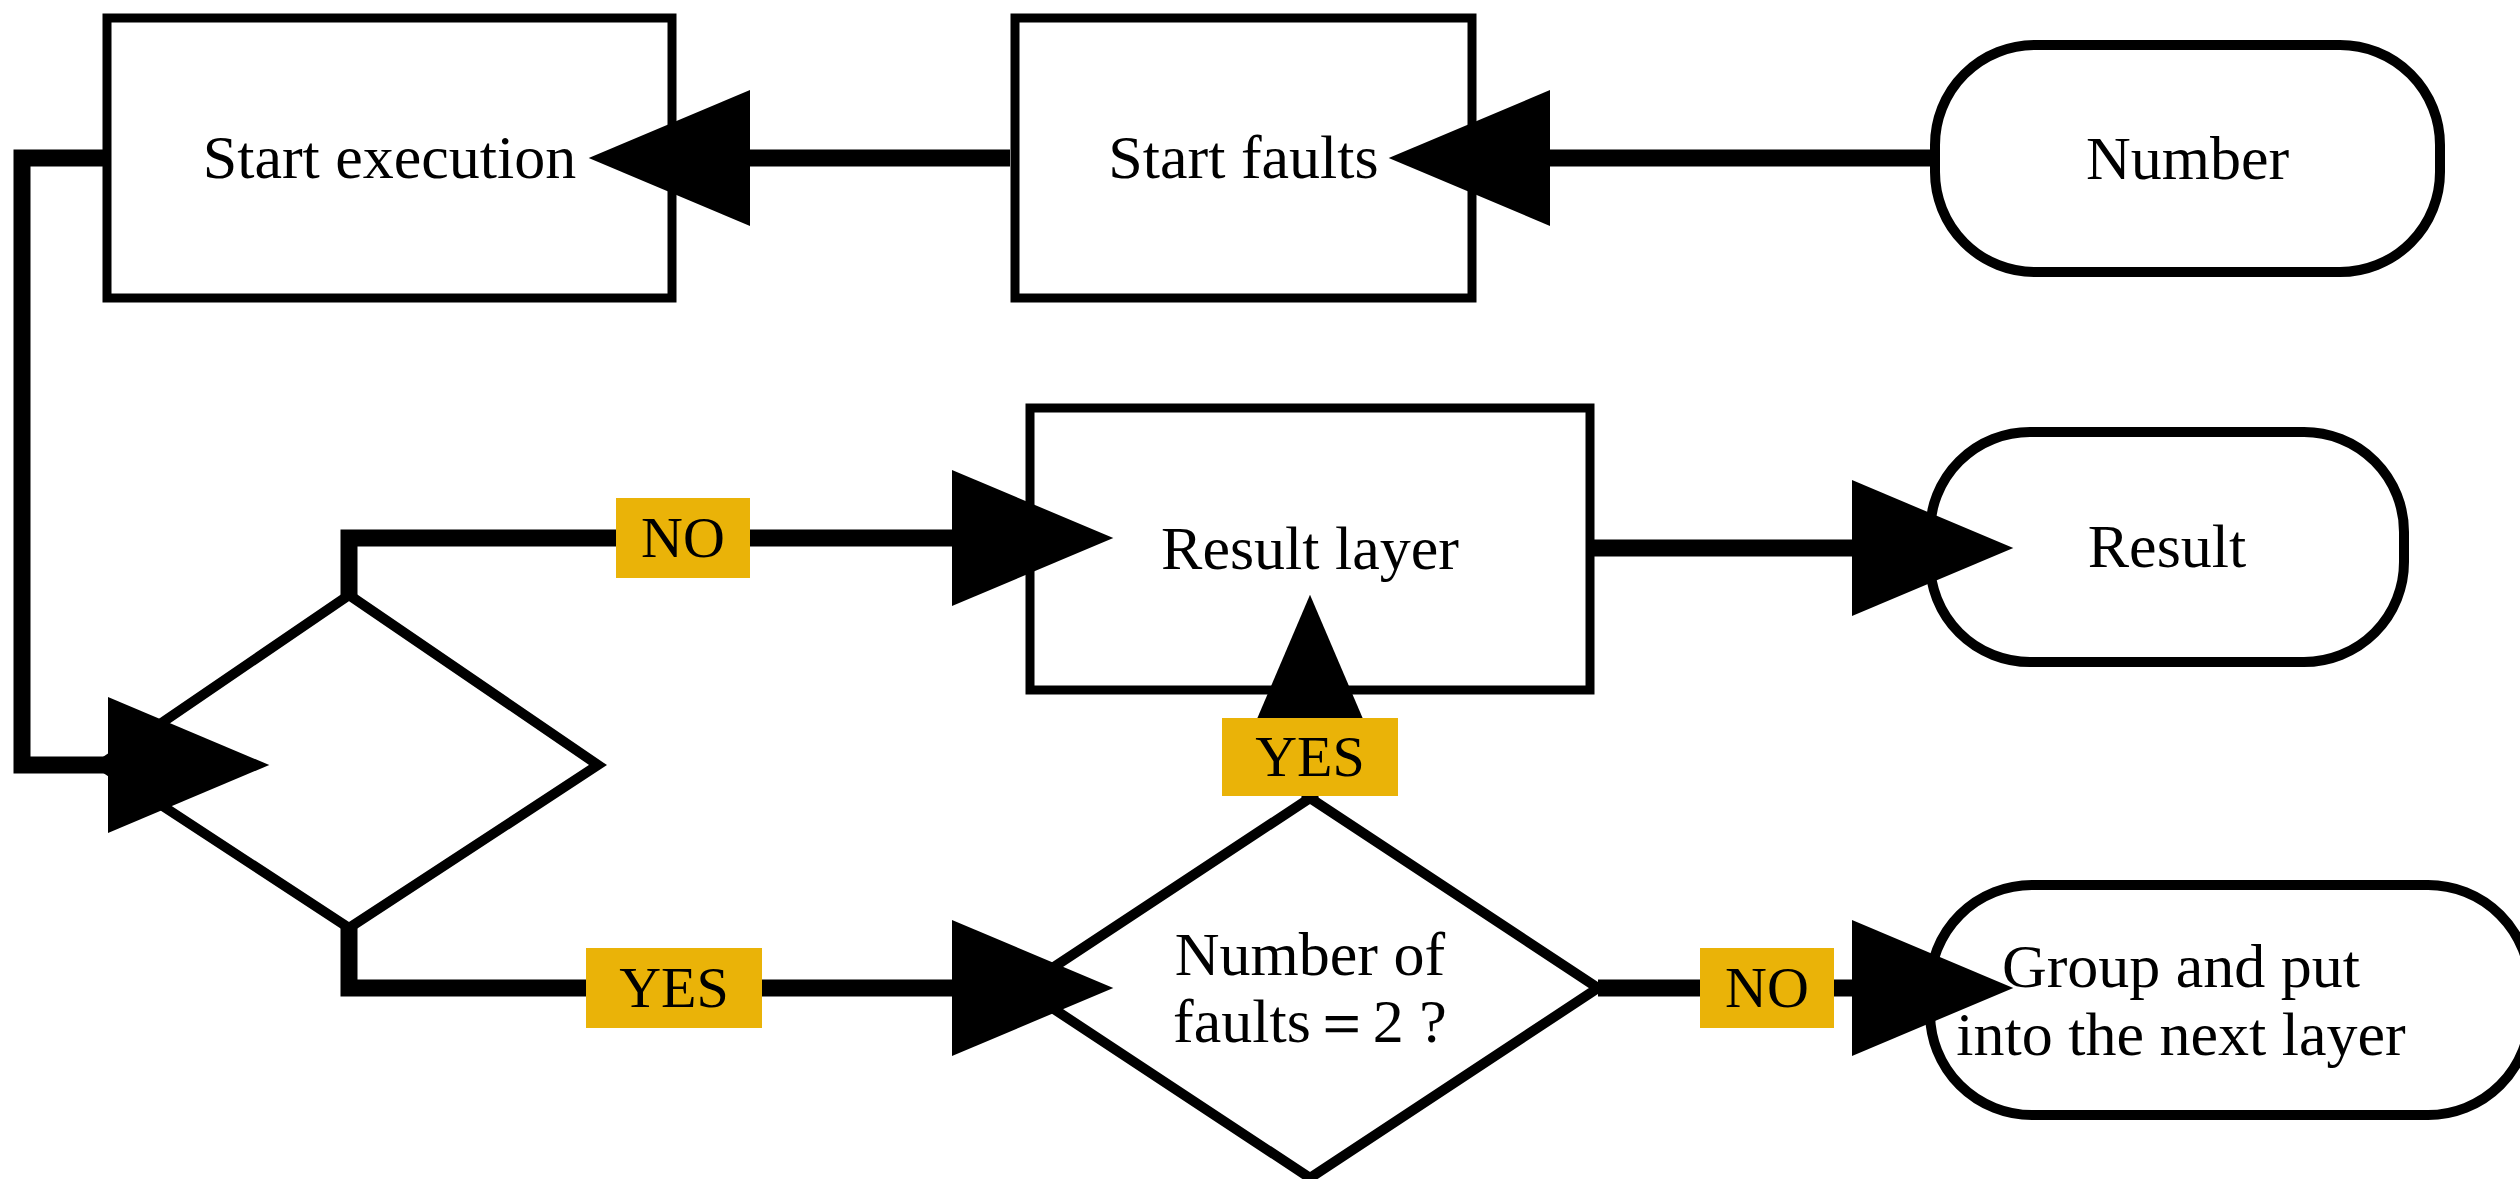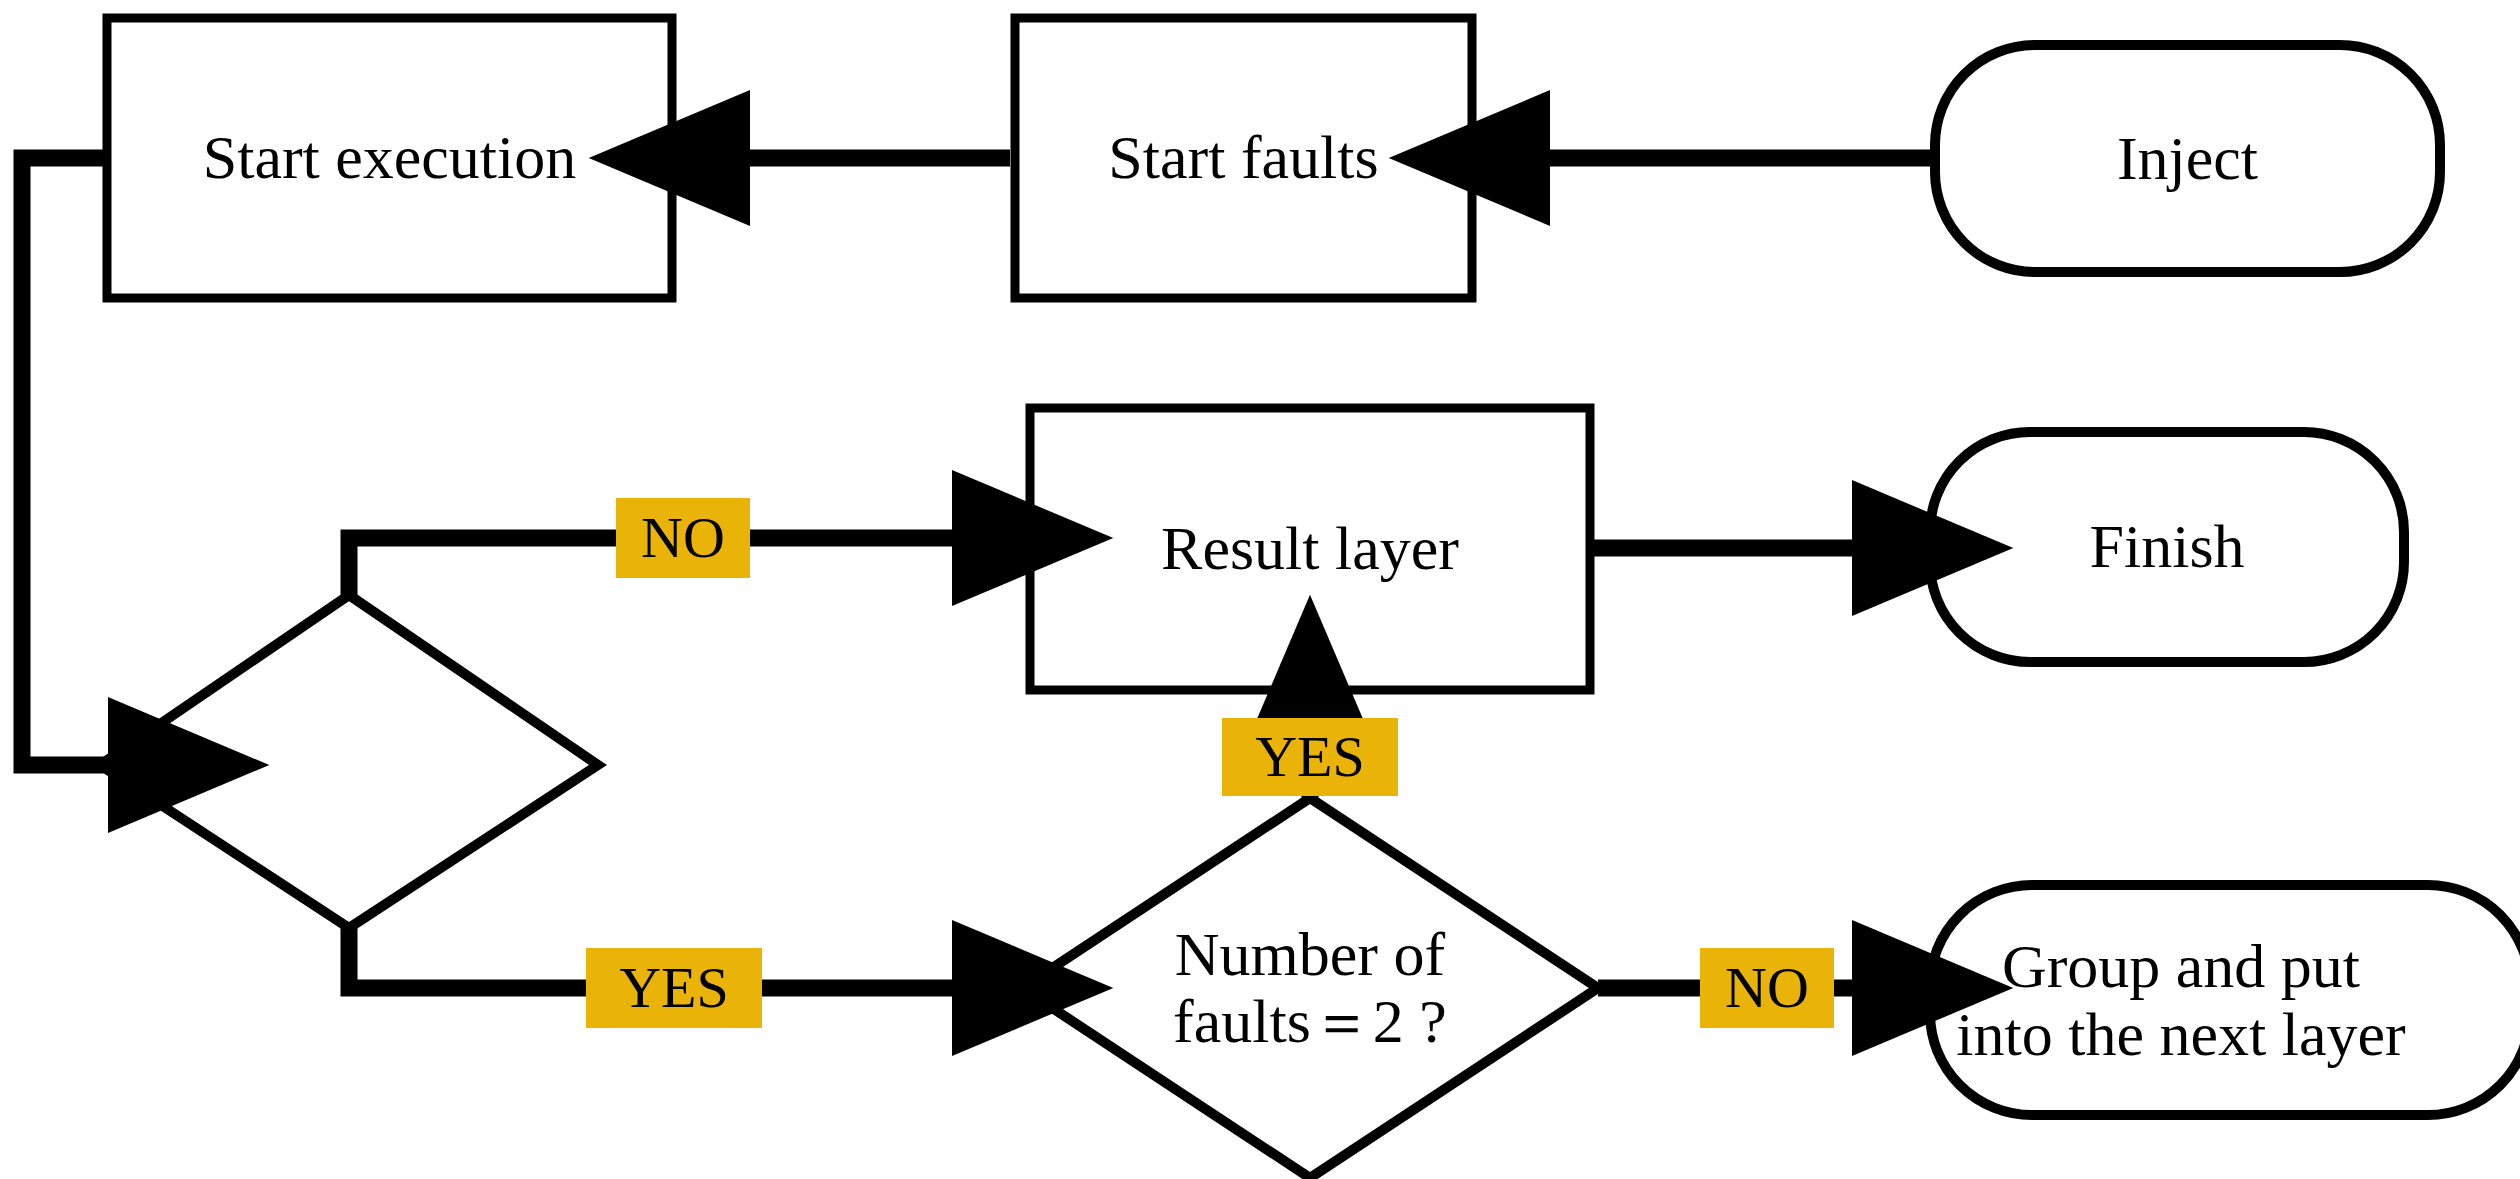--- a/index.html
+++ b/index.html
@@ -77,25 +77,25 @@
 
     <line x1="1598" y1="988" x2="1862" y2="988" stroke="#000000" stroke-width="17" marker-end="url(#ah)"></line>
 
     <line x1="1590" y1="548" x2="1862" y2="548" stroke="#000000" stroke-width="17" marker-end="url(#ah)"></line>
   </svg>
 
   <div class="node-label fs-big" style="left:107px;top:18px;width:565px;height:280px;">Start execution</div>
 
   <div class="node-label fs-big" style="left:1015px;top:18px;width:457px;height:280px;">Start faults</div>
 
-  <div class="node-label fs-big" style="left:1935px;top:45px;width:505px;height:227px;">Inject</div>
+  <div class="node-label fs-big" style="left:1935px;top:45px;width:505px;height:227px;">Number</div>
 
   <div class="node-label fs-big" style="left:1030px;top:408px;width:560px;height:282px;">Result layer</div>
 
-  <div class="node-label fs-big" style="left:1930px;top:432px;width:474px;height:230px;">Finish</div>
+  <div class="node-label fs-big" style="left:1930px;top:432px;width:474px;height:230px;">Result</div>
 
 
   <div class="node-label fs-big" style="left:1080px;top:888px;width:460px;height:200px;line-height:1.08;">Number of
 faults＝2 ?</div>
 
   <div class="node-label fs-big" style="left:1892px;top:885px;width:578px;height:230px;line-height:1.1;">Group and put
 into the next layer</div>
 
   <div class="edge-label fs-lbl" style="left:616px;top:498px;width:134px;height:80px;">NO</div>
 

